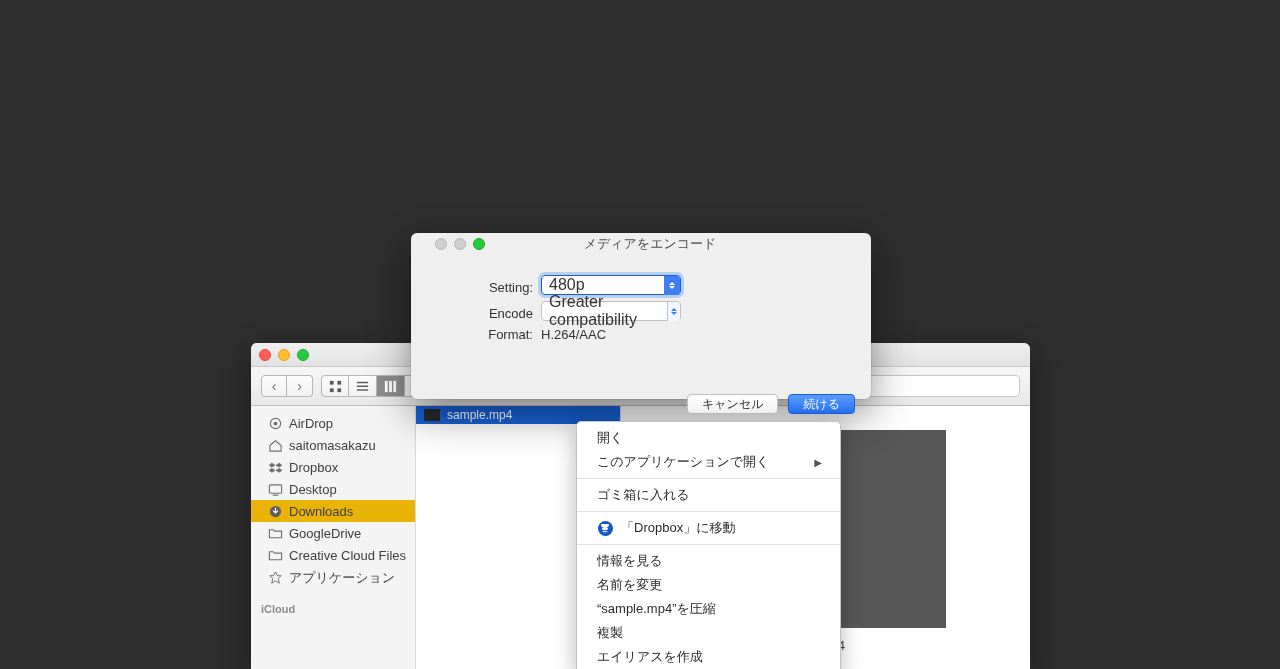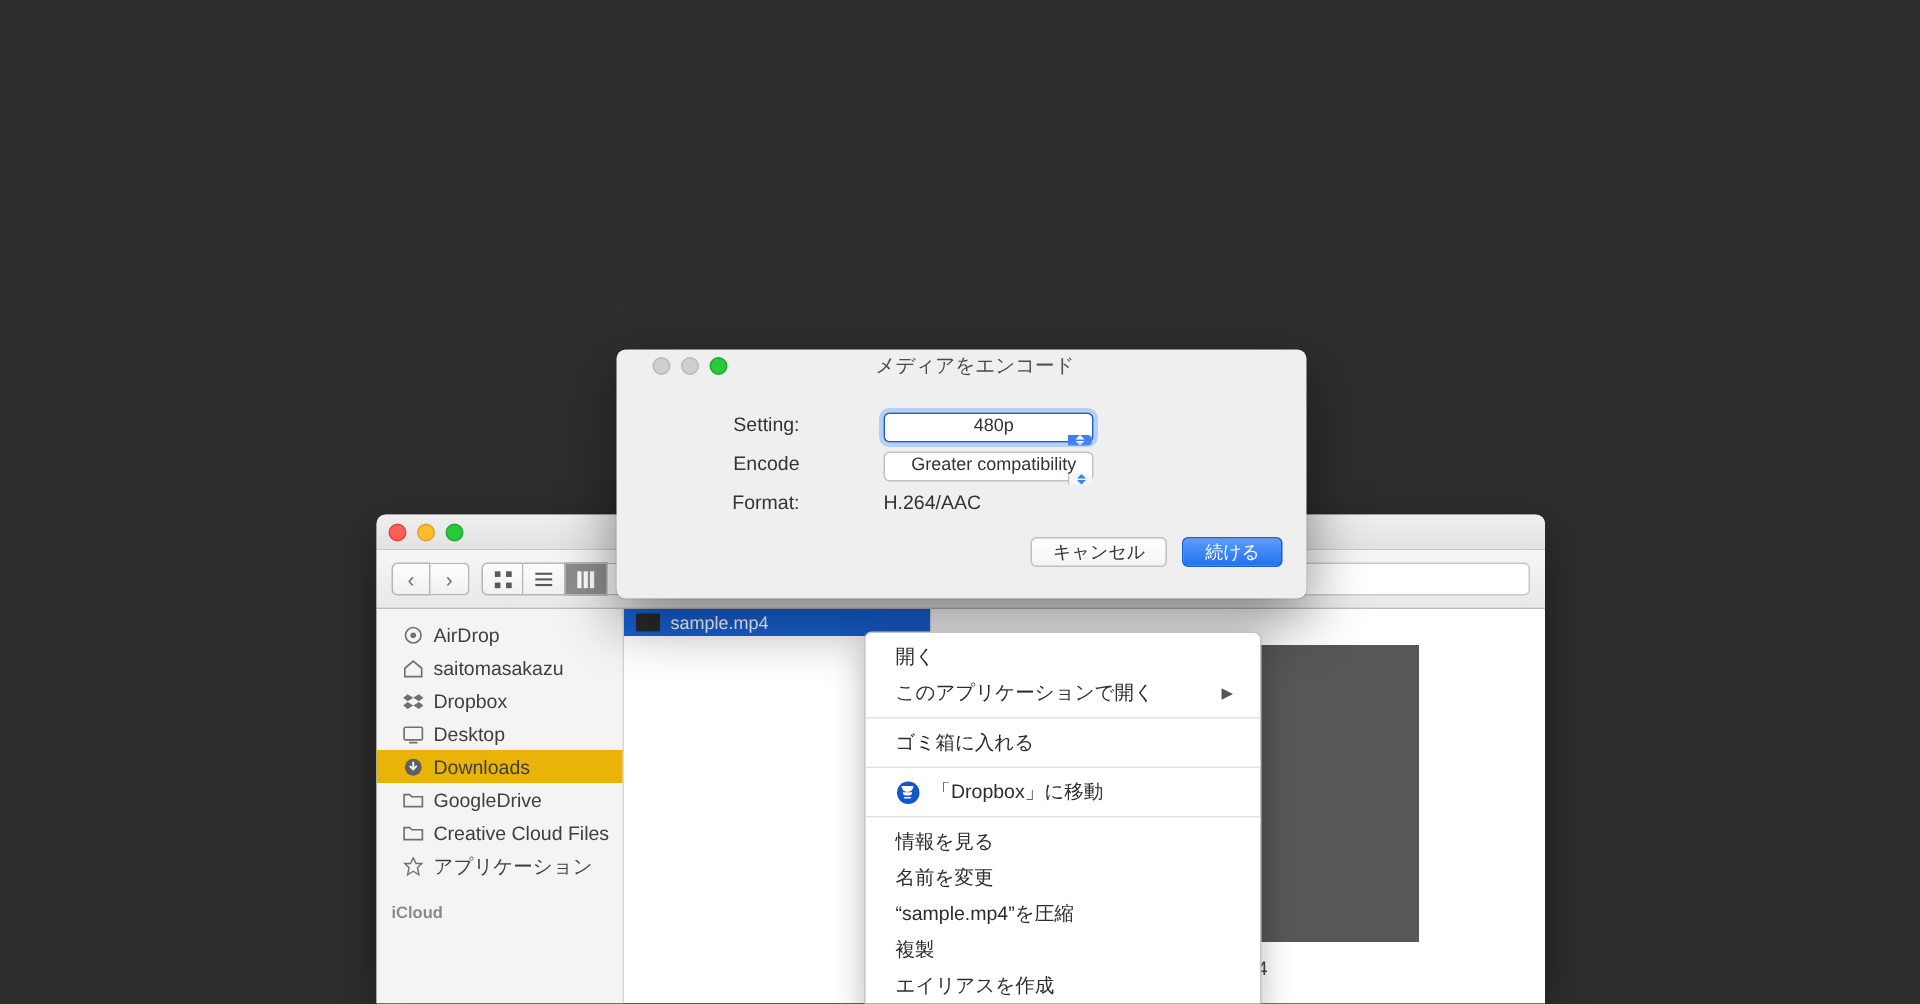--- a/index.html
+++ b/index.html
@@ -44,34 +44,34 @@
 
 .preview-col { flex: 1; background: #fff; display: flex; flex-direction: column; align-items: center; padding: 24px 20px 0; }
 .preview-thumb { width: 240px; height: 198px; background: #575758; }
 .preview-name { margin-top: 10px; font-size: 13px; color: #444; }
 
 
 .encode { position: absolute; left: 411px; top: 233px; width: 460px; height: 166px; background: #efefef; border-radius: 6px; box-shadow: 0 15px 40px rgba(0,0,0,0.45), 0 0 0 0.5px rgba(0,0,0,0.15); padding-left: 16px; }
 .encode-titlebar { height: 22px; display: flex; align-items: center; padding: 0 8px; border-bottom: none; }
 .encode-title { flex: 1; text-align: center; font-size: 13px; color: #4a4a4a; }
 .enc-body { padding: 20px 20px 10px; }
-.enc-row { display: flex; align-items: flex-start; margin-bottom: 6px; gap: 48px; }
+.enc-row { display: flex; align-items: flex-end; margin-bottom: 6px; }
 .enc-label { width: 94px; text-align: right; padding-right: 8px; color: #333; font-size: 13px; }
-.enc-sel { min-width: 132px; height: 20px; background: #fff; border: 1px solid #185fd0; border-radius: 4px; display: flex; align-items: center; padding: 0 0 0 7px; font-size: 12px; position: relative; flex-direction: column; }
+.enc-sel { min-width: 132px; height: 20px; background: #fff; border: 1px solid #185fd0; border-radius: 4px; display: flex; align-items: center; padding: 0 0 0 7px; font-size: 16px; position: relative; }
 .enc-sel.blue { outline: 3px solid rgba(80,150,255,0.35); }
 .enc-sel.plain { border: 0.5px solid #c1c1c1; }
 .enc-sel .chev { margin-left: auto; width: 16px; height: 19px; background: #3f7ff5; border-radius: 0 3px 3px 0; display: flex; flex-direction: column; align-items: center; justify-content: center; gap: 1px; }
 .enc-sel.plain .chev { background: #f2f6ff; border-left: 0.5px solid #c1c1c1; }
 .chev::before, .chev::after { content:''; border-left: 3px solid transparent; border-right: 3px solid transparent; }
 .chev::before { border-bottom: 3px solid #fff; }
 .chev::after { border-top: 3px solid #fff; }
 .enc-sel.plain .chev::before { border-bottom-color: #3f7ff5; }
 .enc-sel.plain .chev::after { border-top-color: #3f7ff5; }
 .enc-val { font-size: 13px; color: #333; }
-.enc-actions { display: flex; justify-content: flex-end; gap: 10px; padding: 0 16px 14px; }
+.enc-actions { display: flex; justify-content: flex-end; gap: 10px; padding: 0 16px 14px; margin-top: 36px; }
 .mac-btn { height: 20px; padding: 0 14px; border-radius: 4px; font-size: 12px; background: linear-gradient(#fff,#f4f4f4); border: 0.5px solid #c0c0c0; color: #333; }
 .mac-btn.primary { background: linear-gradient(#5b9dff,#2470f0); border: 0.5px solid #1a5fd0; color: #fff; }
 
 
 .ctx { position: absolute; left: 576px; top: 421px; width: 265px; background: #fff; border: 0.5px solid #c4c4c4; border-radius: 5px; box-shadow: 0 6px 22px rgba(0,0,0,0.28); padding: 4px 0; font-size: 13px; }
 .ctx-item { padding: 3px 18px 3px 20px; display: flex; align-items: center; gap: 8px; color: #2c2c2c; }
 .ctx-item .arrow { margin-left: auto; font-size: 10px; color: #555; }
 .ctx-sep { height: 0; border-top: 1px solid #e2e2e2; margin: 4px 0; }
 .ctx-ic { width: 16px; height: 16px; display: inline-flex; align-items: center; justify-content: center; }
 .db-badge { width: 15px; height: 15px; background: #1257c7; border-radius: 50%; position: relative; }

